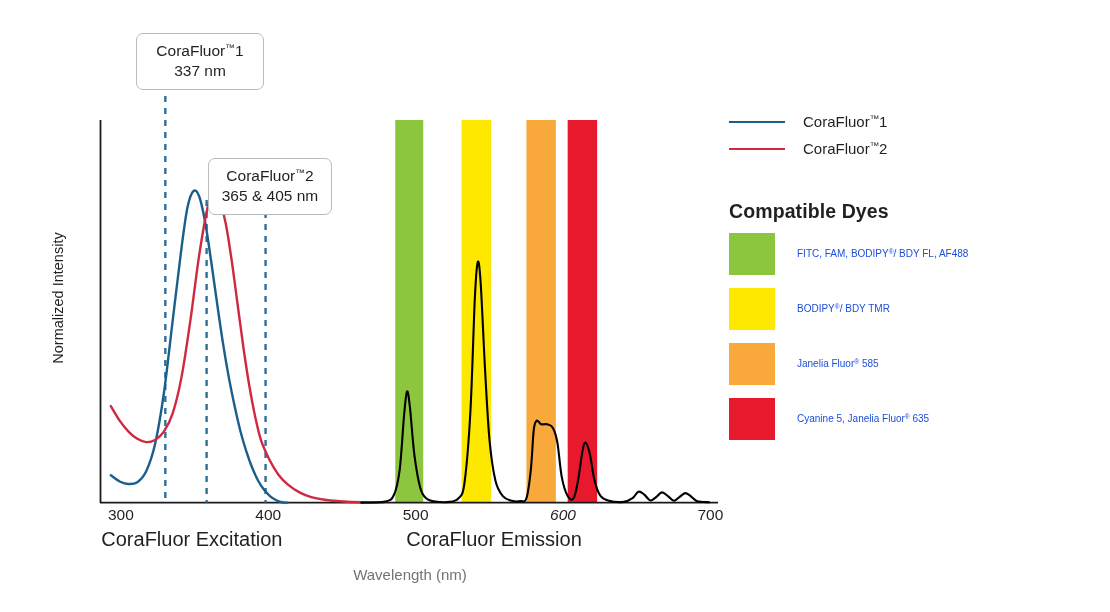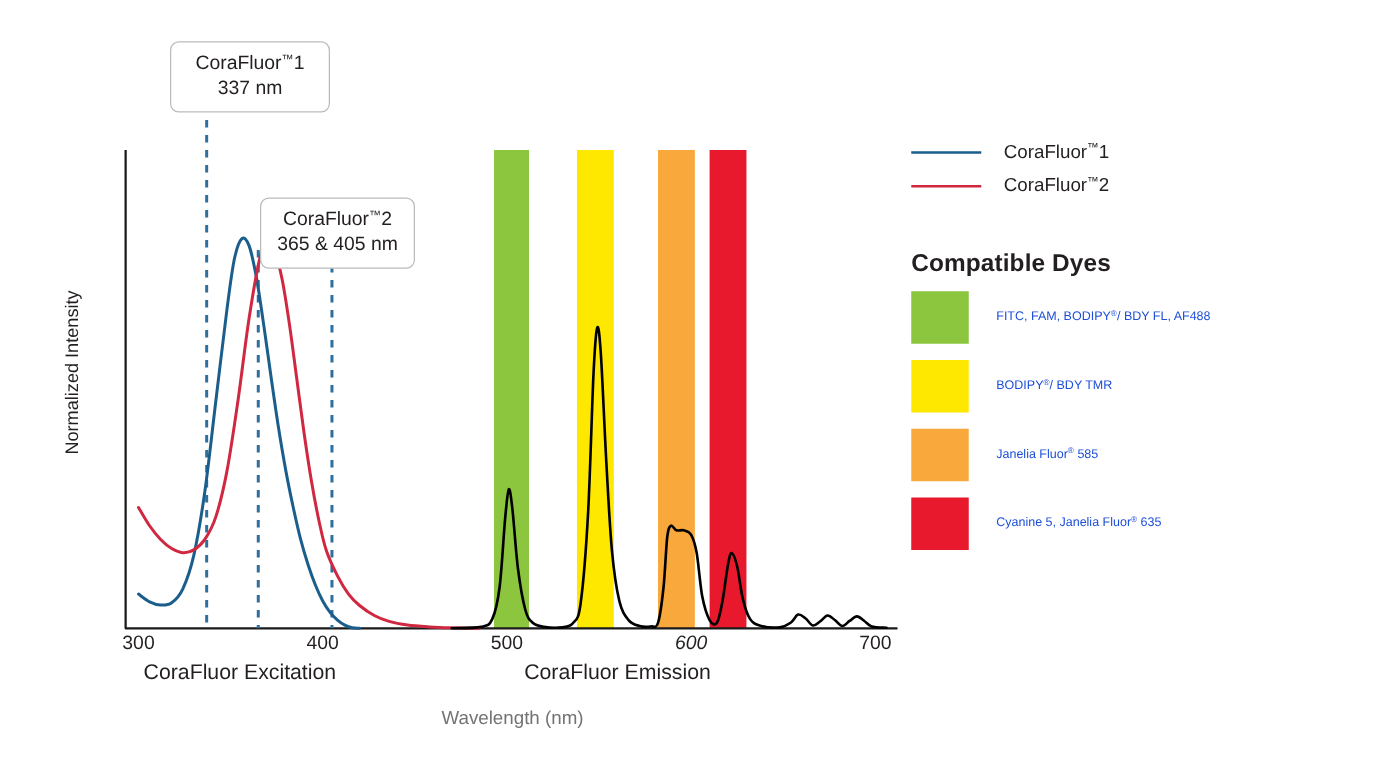--- a/index.html
+++ b/index.html
@@ -39,27 +39,27 @@
     vertical-align: 0.52em;
     letter-spacing: 0.2px;
   }
   #callout-cf1 { left: 136px; top: 33px; width: 128px; }
   #callout-cf2 { left: 208px; top: 158px; width: 124px; }
 
   .axis-tick-label {
     position: absolute;
     font-size: 15.5px;
     color: #231f20;
-    text-align: center;
+    text-align: right;
     width: 46px;
     margin-left: -23px;
   }
   .axis-sub-label {
     position: absolute;
-    font-size: 17px;
+    font-size: 20px;
     color: #231f20;
     text-align: center;
     white-space: nowrap;
   }
   #x-axis-title {
     position: absolute;
     left: 0;
     top: 566px;
     width: 820px;
     text-align: center;

